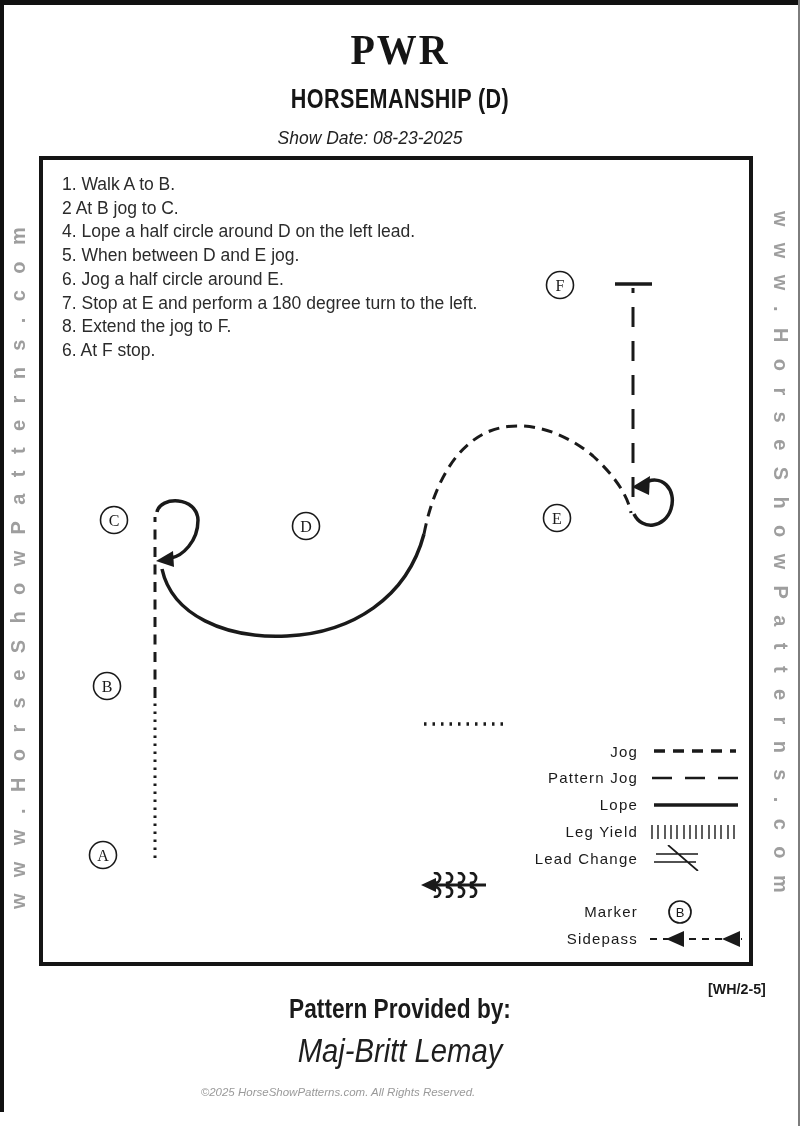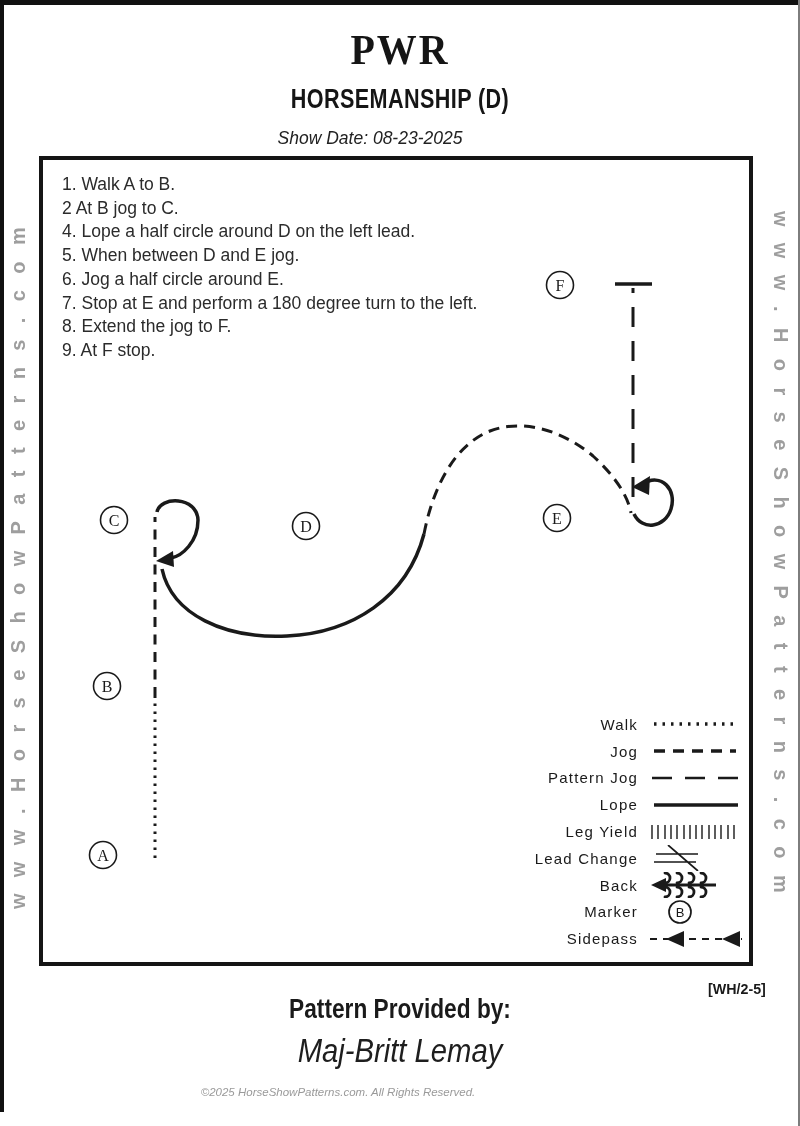--- a/index.html
+++ b/index.html
@@ -90,21 +90,21 @@
 <div class="pattern-box"></div>
 
 <div class="instructions">
   <div>1. Walk A to B.</div>
   <div>2 At B jog to C.</div>
   <div>4. Lope a half circle around D on the left lead.</div>
   <div>5. When between D and E jog.</div>
   <div>6. Jog a half circle around E.</div>
   <div>7. Stop at E and perform a 180 degree turn to the left.</div>
   <div>8. Extend the jog to F.</div>
-  <div>9. At F stop.</div>
+  <div>6. At F stop.</div>
 </div>
 
 <svg class="diagram-svg" viewBox="0 0 800 1126" xmlns="http://www.w3.org/2000/svg">
   <g stroke="#1a1a1a" fill="none">
 
     <line x1="155" y1="858" x2="155" y2="697" stroke-width="3" stroke-dasharray="2.5 5.5"></line>
 
     <line x1="155" y1="697" x2="155" y2="517" stroke-width="3" stroke-dasharray="10 7.5"></line>
 
     <path d="M 157,512 C 160,496 197,496 198,520 C 198,542 182,556 171,558" stroke-width="3.5"></path>
@@ -136,21 +136,20 @@
     <text x="107" y="691.5">B</text>
     <text x="114" y="525.5">C</text>
     <text x="306" y="531.5">D</text>
     <text x="557" y="523.5">E</text>
     <text x="560" y="290.5">F</text>
   </g>
 </svg>
 
 <div class="legend">
   <div class="legend-row">
-    <div class="legend-label">Walk</div>
     <div class="legend-symbol">
       <svg viewBox="0 0 92 26">
           <line x1="4" y1="13" x2="86" y2="13" stroke="#1a1a1a" stroke-width="3.5" stroke-dasharray="2.5 6"></line>
         </svg>
     </div>
   </div>
   <div class="legend-row">
     <div class="legend-label">Jog</div>
     <div class="legend-symbol">
       <svg viewBox="0 0 92 26">
@@ -184,21 +183,20 @@
   </div>
   <div class="legend-row">
     <div class="legend-label">Lead Change</div>
     <div class="legend-symbol">
       <svg viewBox="0 0 92 26">
           <path d="M6,9 H48 M4,17 H46 M18,0 L48,26" stroke="#1a1a1a" stroke-width="1.7" fill="none"></path>
         </svg>
     </div>
   </div>
   <div class="legend-row">
-    <div class="legend-label">Back</div>
     <div class="legend-symbol">
       <svg viewBox="0 0 92 26">
         <g stroke="#1a1a1a" stroke-width="2.8" fill="none" stroke-linecap="round">
           <path d="M15,1 A5,5 0 1 1 15,11 M27,1 A5,5 0 1 1 27,11 M39,1 A5,5 0 1 1 39,11 M51,1 A5,5 0 1 1 51,11"></path>
           <path d="M15,15 A5,5 0 1 1 15,25 M27,15 A5,5 0 1 1 27,25 M39,15 A5,5 0 1 1 39,25 M51,15 A5,5 0 1 1 51,25"></path>
         </g>
         <line x1="8" y1="13" x2="66" y2="13" stroke="#1a1a1a" stroke-width="3.2"></line>
         <polygon points="1,13 16,6 16,20" fill="#1a1a1a"></polygon>
       </svg>
     </div>

